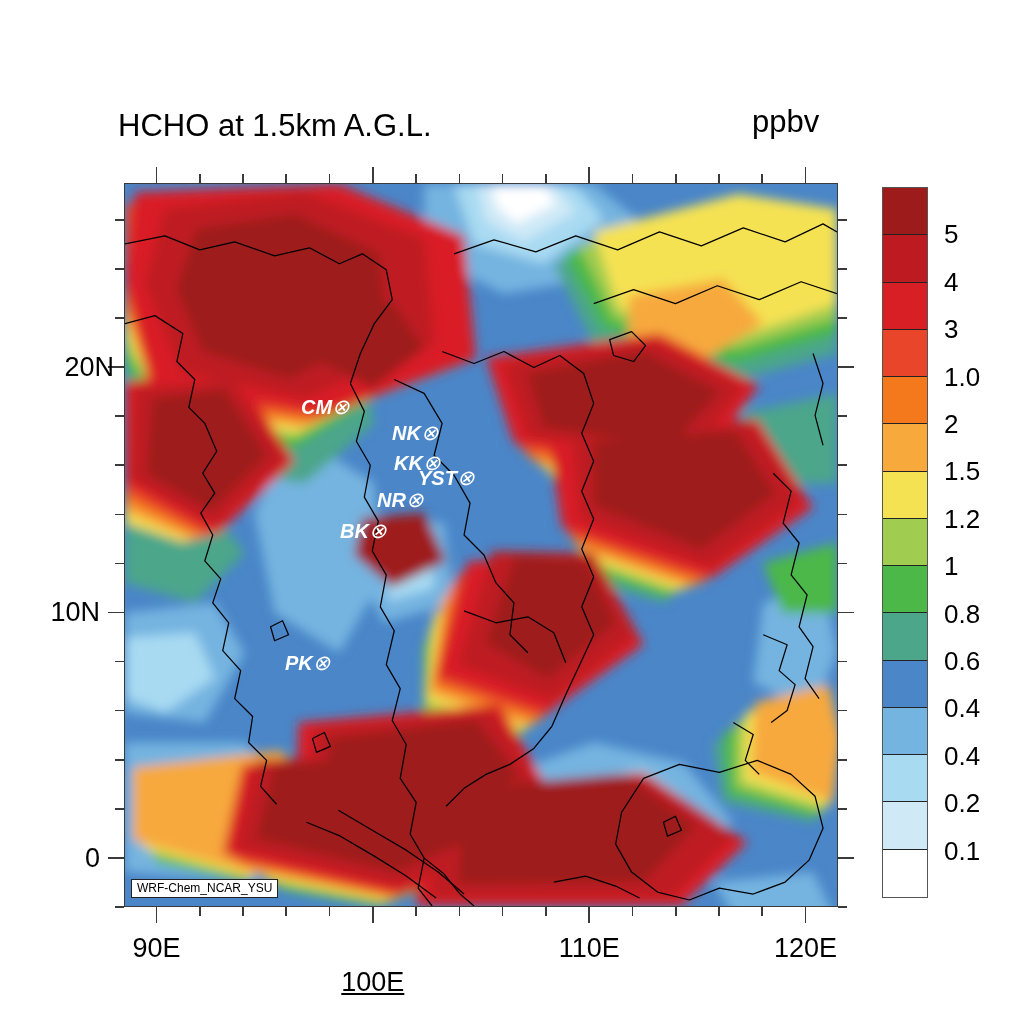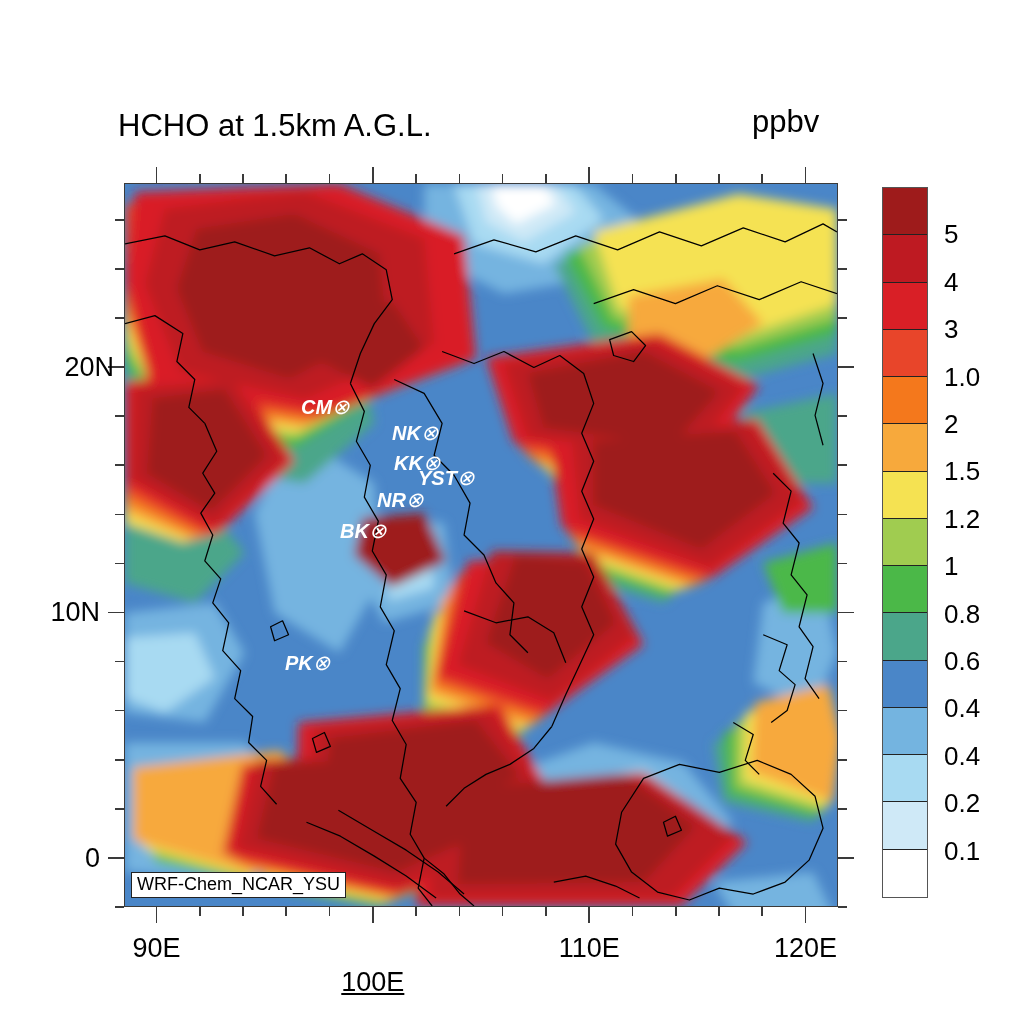--- a/index.html
+++ b/index.html
@@ -15,21 +15,21 @@
   .units{position:absolute;left:752px;top:104px;font-size:31px;color:#000;}
 
   
   #plot{position:absolute;left:124px;top:183px;width:714px;height:724px;
         border:1.6px solid #3a3a3a;box-sizing:border-box;overflow:hidden;
         background:#4a86c8;}
   #mapsvg{position:absolute;left:0;top:0;width:100%;height:100%;display:block;}
 
   .watermark{position:absolute;left:6px;bottom:8px;background:#fff;
              border:1px solid #222;padding:1px 5px 2px 5px;
-             font-size:18px;color:#000;white-space:nowrap;z-index:6;}
+             font-size:12px;color:#000;white-space:nowrap;z-index:6;}
 
   
   .stn{position:absolute;color:#ffffff;font-weight:bold;font-size:20px;
        white-space:nowrap;z-index:5;line-height:1;font-style:italic;}
   .stn .sym{font-weight:normal;font-size:21px;}
 
   
   .tick{position:absolute;background:#3a3a3a;}
   .xlab{position:absolute;font-size:27px;color:#000;text-align:center;
         transform:translateX(-50%);}

